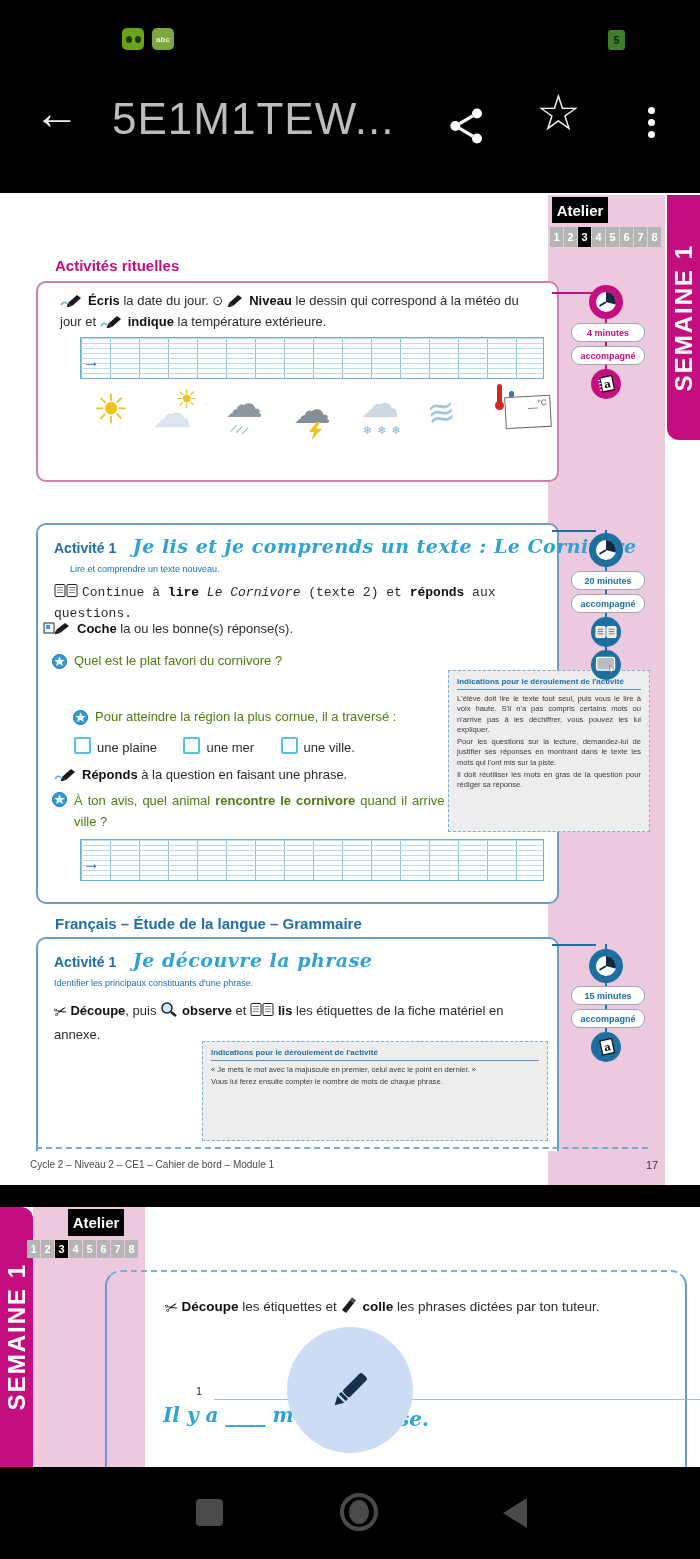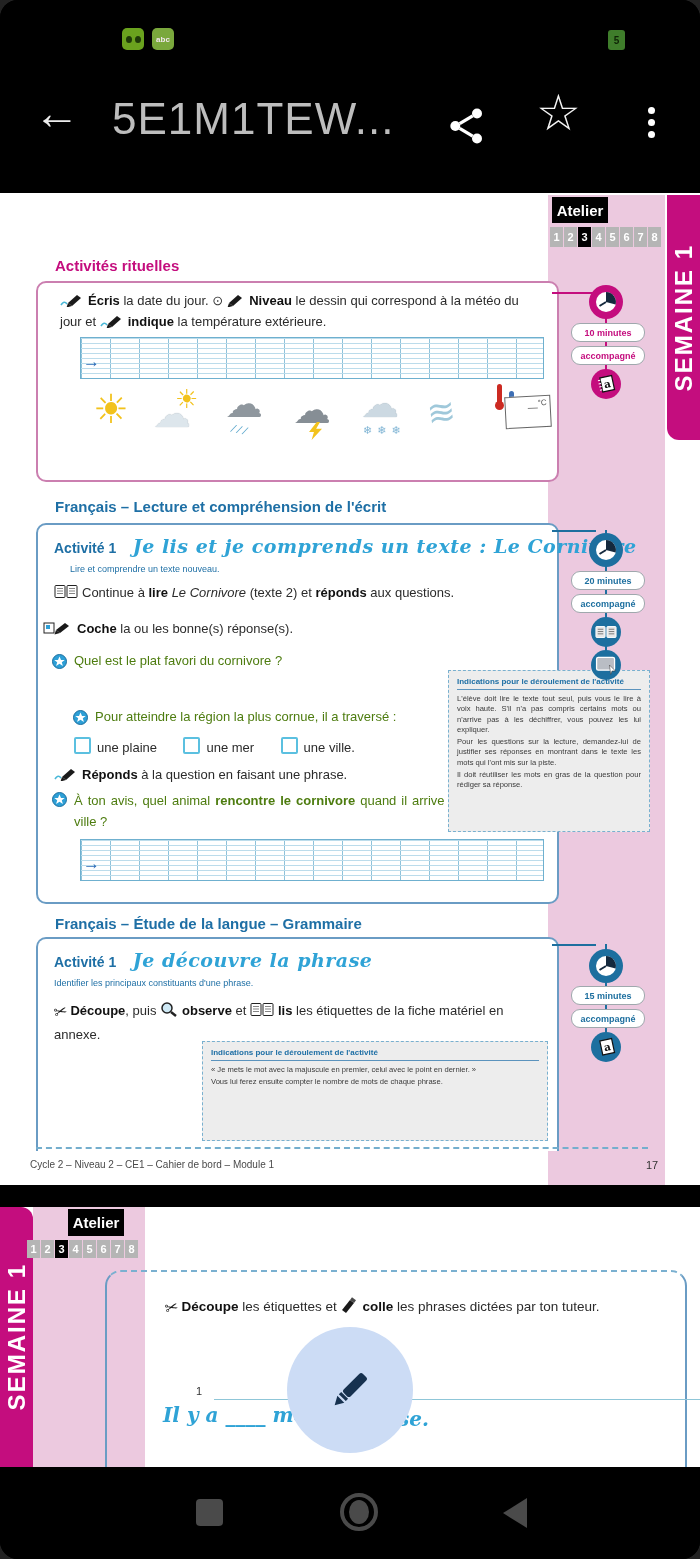--- a/index.html
+++ b/index.html
@@ -1,17 +1,17 @@
 <!DOCTYPE html>
 <html><head>
 <meta charset="utf-8">
 <style>
   html,body{margin:0;padding:0;background:#222;}
   #screen{position:relative;width:700px;height:1559px;background:#000;
-    font-family:"Liberation Sans",sans-serif;overflow:hidden;border-radius:18px;}
+    font-family:"Liberation Sans",sans-serif;overflow:hidden;}
   .abs{position:absolute;}
   
   .appicon{width:22px;height:22px;border-radius:5px;display:flex;align-items:center;justify-content:center;}
   .eyes{display:flex;gap:3px;}
   .eyes i{width:6px;height:7px;background:#1e3a08;border-radius:50%;display:block;}
   .battery{width:17px;height:20px;background:#3f7d2b;border-radius:3px;color:#0e2405;
     font-size:10px;font-weight:bold;display:flex;align-items:center;justify-content:center;}
   .apptitle{color:#bdbdbd;font-size:44px;letter-spacing:1px;}
   .dots i{display:block;width:7px;height:7px;border-radius:50%;background:#fff;margin:5px 0;}
   
@@ -181,45 +181,44 @@
     <div class="abs railline" style="left:552px;top:99px;width:44px;height:2px;"></div>
     <div class="abs railline" style="left:605px;top:99px;width:2px;height:92px;"></div>
     <div class="abs railcirc" style="left:589px;top:92px;width:34px;height:34px;background:#c40d7e;">
       <svg width="24" height="24" viewBox="0 0 24 24">
           <circle cx="12" cy="12" r="10" fill="#fff"></circle>
           <path d="M12 12 L12 2 A10 10 0 0 1 21.6 14.5 Z" fill="#14293d"></path>
           <line x1="12" y1="12" x2="5.5" y2="16" stroke="#14293d" stroke-width="2"></line>
         </svg>
     </div>
     <div class="abs pill mag" style="left:571px;top:130px;">
-        <span>10 minutes</span>
+        <span>4 minutes</span>
       </div>
     <div class="abs pill mag" style="left:571px;top:153px;">
         <span>accompagné</span>
       </div>
     <div class="abs railcirc" style="left:591px;top:176px;width:30px;height:30px;background:#c40d7e;">
       <svg width="24" height="24" viewBox="0 0 30 30">
           <g transform="rotate(-12 15 15)">
             <rect x="9" y="6" width="15" height="18" fill="#fff" stroke="#111" stroke-width="1.5"></rect>
             <path d="M9 9h-3M9 13h-3M9 17h-3M9 21h-3" stroke="#fff" stroke-width="1.2"></path>
             <text x="16.5" y="20" font-size="13" font-weight="bold" fill="#111" text-anchor="middle" font-family="DejaVu Serif,serif">a</text>
           </g>
         </svg>
     </div>
 
-    <div class="abs hdr-blue" style="left:55px;top:305px;">Français – Lecture et compréhension de l'écrit</div>
 
     <div class="abs actbox b2" style="left:36px;top:330px;width:519px;height:377px;">
       <div class="abs" style="left:16px;top:10px;white-space:nowrap;">
         <span class="actlbl">Activité 1</span>
         <span class="cursive" style="margin-left:12px;">Je lis et je comprends un texte : Le Cornivore</span>
       </div>
       <div class="abs subt" style="left:16px;top:39px;padding-left:16px;">Lire et comprendre un texte nouveau.</div>
 
-      <div class="abs body-t" style="left:16px;top:58px;width:495px;">
+      <div class="abs body-t" style="left:16px;top:58px;width:495px;font-family:Liberation Mono, monospace;">
         <svg class="ico" width="24" height="15" viewBox="0 0 24 15">
             <rect x="1" y="1.5" width="10" height="12" fill="#fff" stroke="#222" rx="1"></rect>
             <rect x="13" y="1.5" width="10" height="12" fill="#fff" stroke="#222" rx="1"></rect>
             <path d="M3 4.5h6M3 7h6M3 9.5h6M15 4.5h6M15 7h6M15 9.5h6" stroke="#666" stroke-width="0.8"></path>
           </svg><span>Continue à </span><b>lire</b><i> Le Cornivore </i><span>(texte 2) et </span><b>réponds</b><span> aux questions.</span>
       </div>
 
       <div class="abs body-t" style="left:5px;top:94px;width:495px;">
         <svg class="ico" width="30" height="14" viewBox="0 0 30 14">
             <rect x="1" y="2" width="10" height="10" fill="#fff" stroke="#222"></rect>

